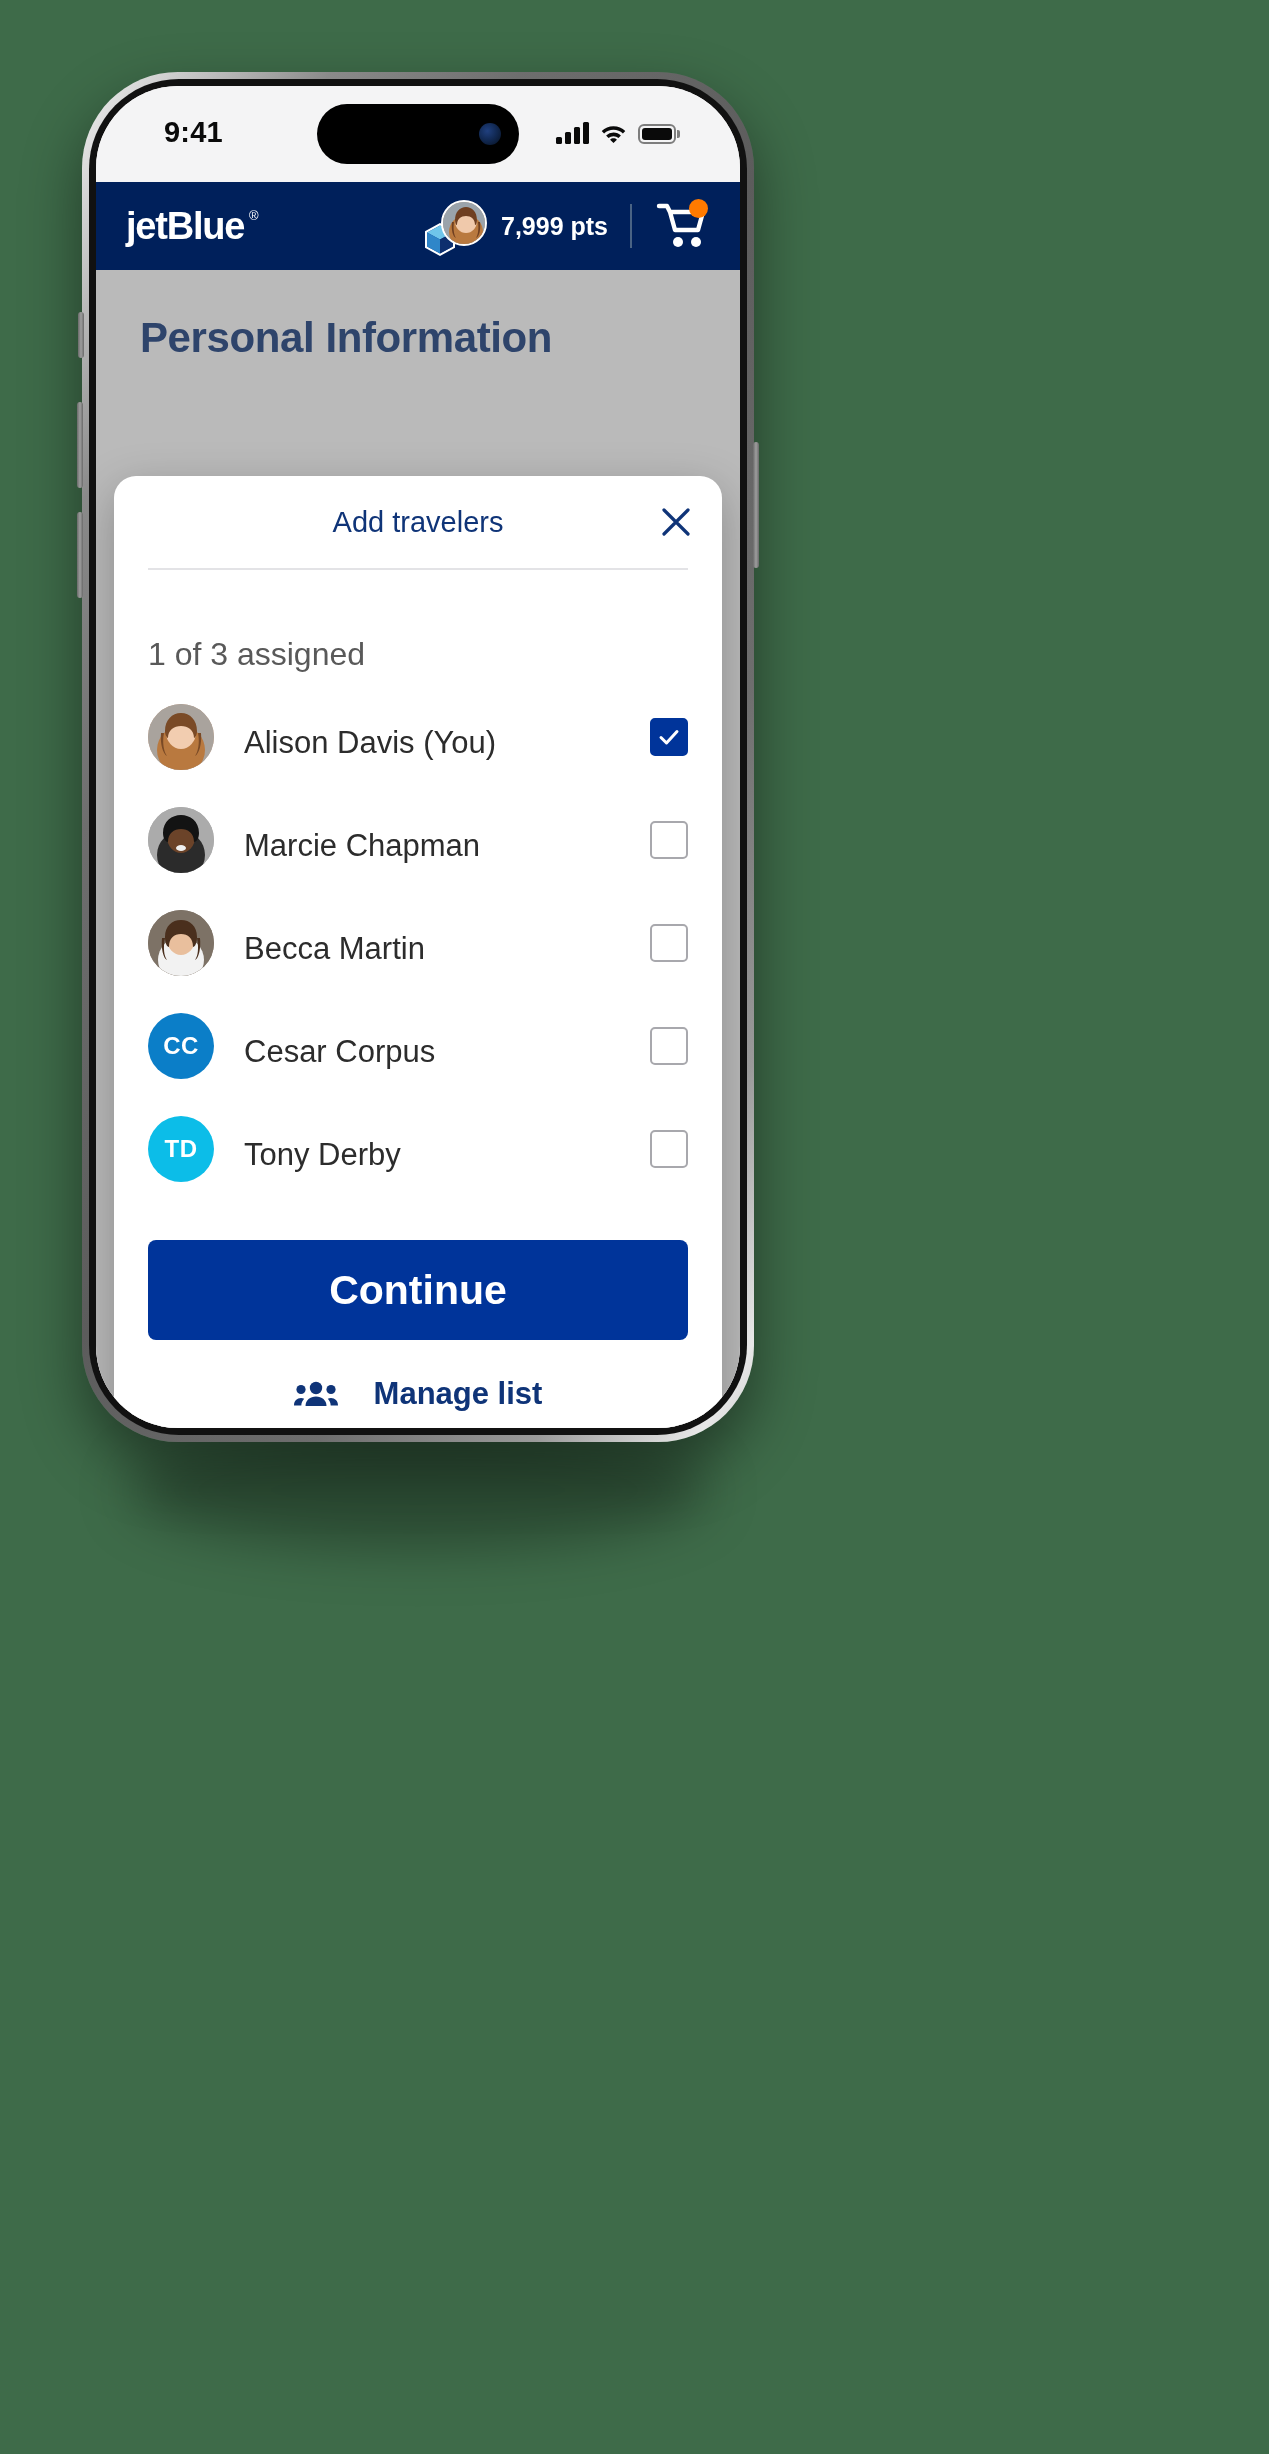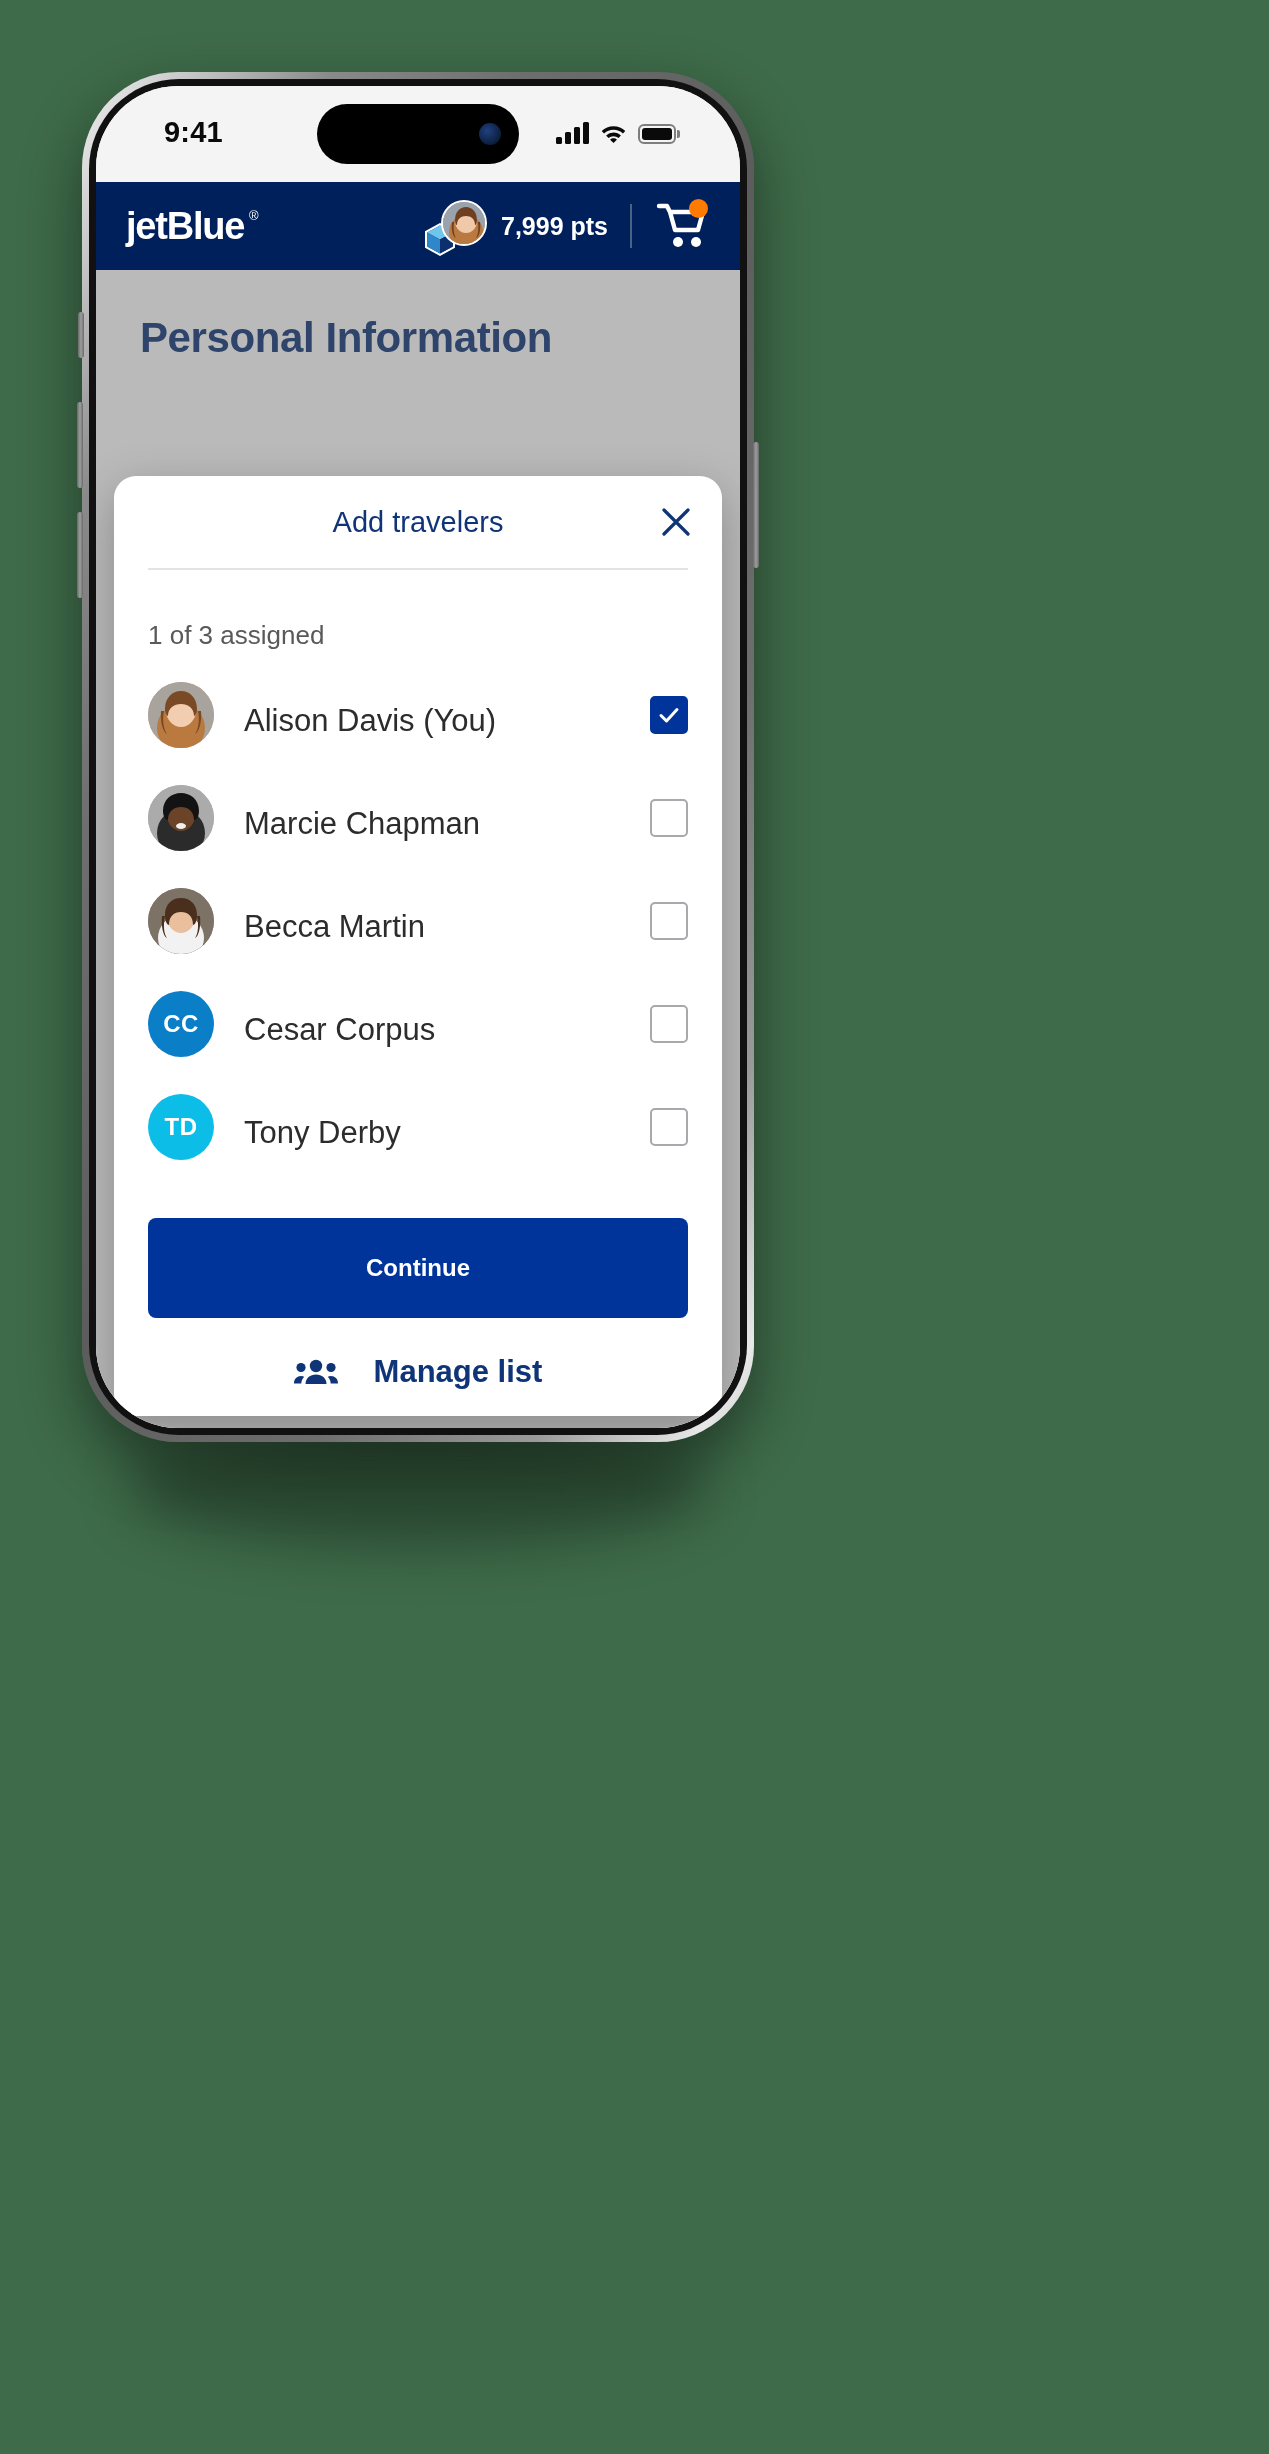--- a/index.html
+++ b/index.html
@@ -277,22 +277,22 @@
     margin: 0 34px;
   }
   #modal-body { padding: 34px 34px 0 34px; }
   #group-title {
     font-size: 42px;
     color: #0f3478;
     font-weight: 400;
     letter-spacing: -0.3px;
   }
   #group-sub {
-    margin-top: 16px;
-    font-size: 26px;
+    margin-top: 32px;
+    font-size: 32px;
     color: #595959;
   }
 
   #traveler-list { margin-top: 22px; }
   .traveler-row {
     display: flex;
     align-items: center;
     height: 84px;
     margin-bottom: 19px;
   }
@@ -333,21 +333,21 @@
   .tr-check.checked svg { display: block; }
 
   #continue-button {
     margin: 30px 0 0 0;
     width: 100%;
     height: 100px;
     background: #00349a;
     border: none;
     border-radius: 8px;
     color: #fff;
-    font-size: 24px;
+    font-size: 41px;
     font-weight: 700;
     font-family: "Liberation Sans", sans-serif;
     cursor: pointer;
   }
   #manage-list {
     margin-top: 36px;
     display: flex;
     align-items: center;
     justify-content: center;
     gap: 36px;

